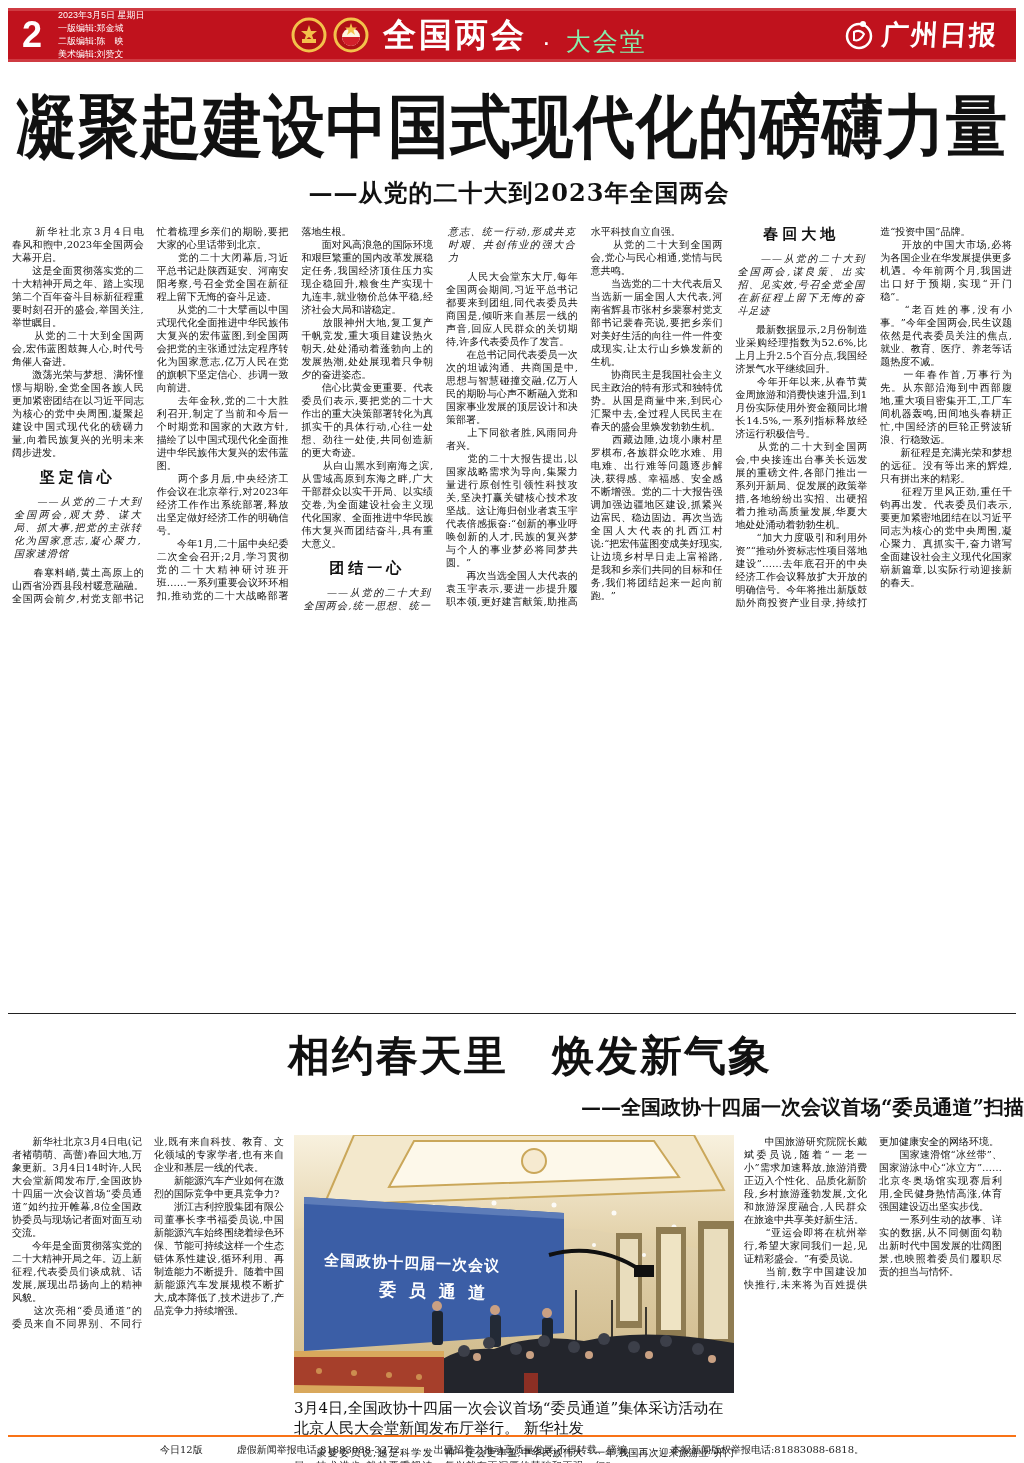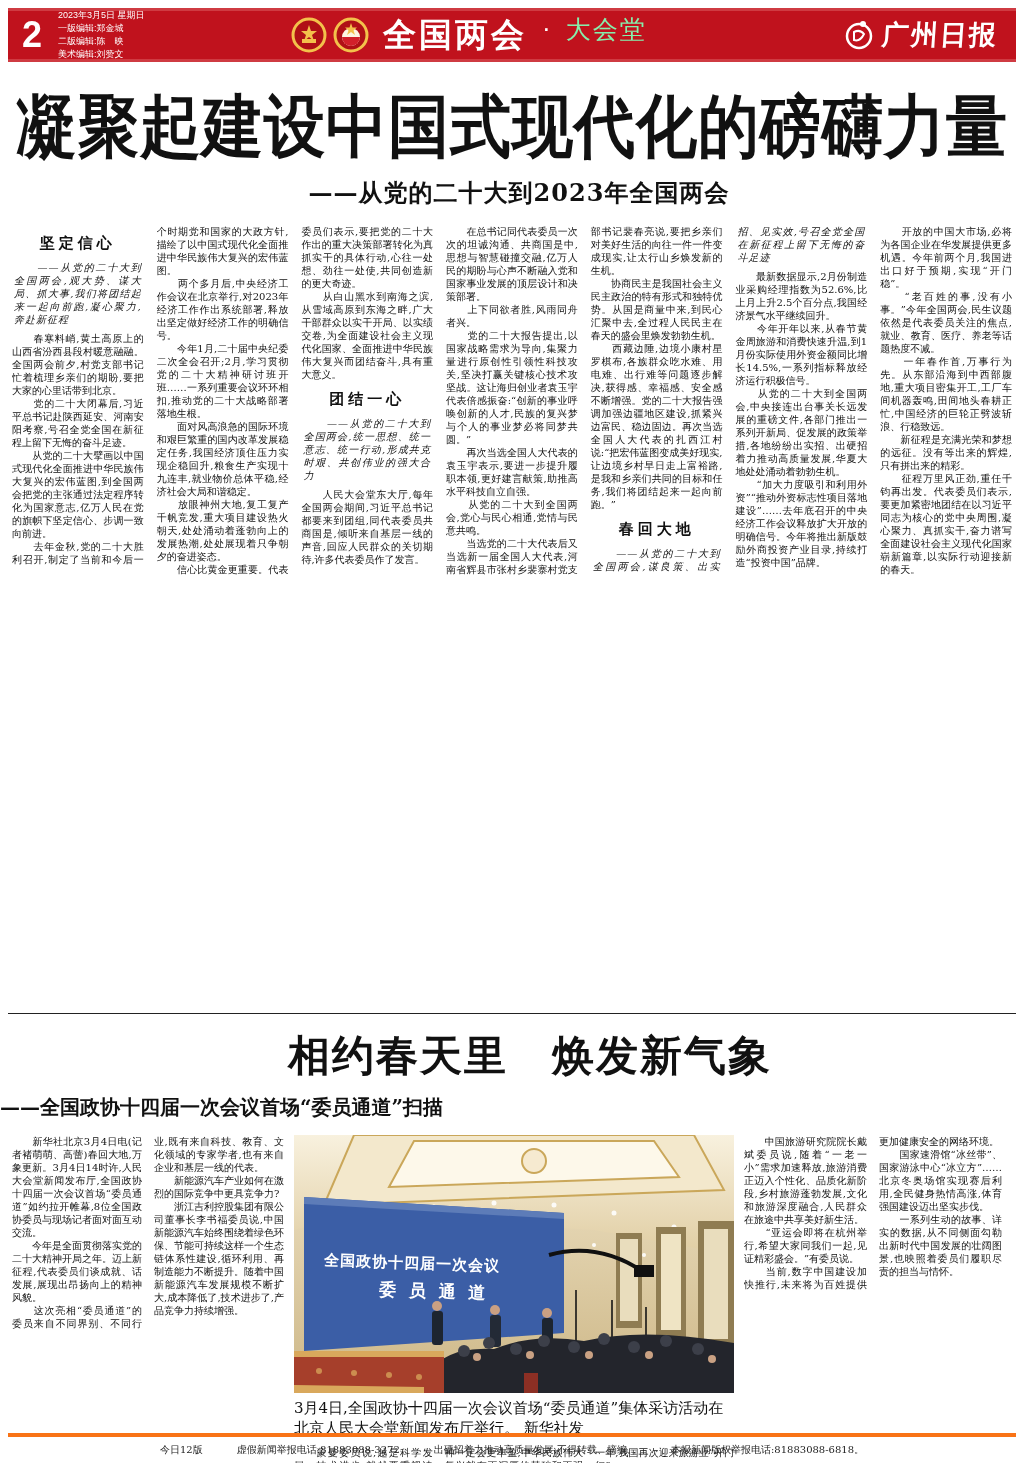--- a/index.html
+++ b/index.html
@@ -33,37 +33,37 @@
            font-family:"DejaVu Serif","Liberation Serif",serif;}
   .seg{white-space:pre-wrap;margin:0;}
   .sec-head{column-span:none;text-align:center;font-size:15px;font-weight:900;margin:9px 0 7px;
             font-family:"DejaVu Sans","Liberation Sans",sans-serif;letter-spacing:4px;
             break-after:avoid;}
   .sec-intro{white-space:pre-wrap;font-style:italic;margin:0 2px 6px;letter-spacing:1px;}
   .rule{border:0;border-top:1.5px solid #222;margin:12px 8px 0;}
   
   .a2-headline{margin-top:14px;text-align:center;font-size:42px;font-weight:900;
                font-family:"DejaVu Serif","Liberation Serif",serif;letter-spacing:2px;padding-left:36px;}
-  .a2-subtitle{margin-top:10px;text-align:left;font-size:20px;font-weight:600;
+  .a2-subtitle{margin-top:10px;text-align:right;font-size:20px;font-weight:600;
                font-family:"DejaVu Serif","Liberation Serif",serif;}
   .a2-wrap{display:flex;gap:10px;margin:14px 12px 0;}
   .a2-col{height:352px;overflow:hidden;column-count:2;column-gap:12px;font-size:10px;
           line-height:1.3;text-align:justify;white-space:pre-wrap;
           font-family:"DejaVu Serif","Liberation Serif",serif;}
   .a2-left{width:272px;}
   .a2-right{width:258px;}
   .a2-center{width:440px;display:flex;flex-direction:column;}
   .photo{width:440px;height:258px;position:relative;background:#e8dcc2;overflow:hidden;}
   .caption{font-size:15px;line-height:1.35;margin-top:5px;
            font-family:"DejaVu Serif","Liberation Serif",serif;}
   .a2-bottom{margin-top:7px;height:58px;overflow:hidden;column-count:3;column-gap:12px;
              font-size:10px;line-height:1.3;text-align:justify;white-space:pre-wrap;
              font-family:"DejaVu Serif","Liberation Serif",serif;}
   
-  .footer{position:absolute;left:8px;right:8px;bottom:6px;border-top:4px solid #f97316;
+  .footer{position:absolute;left:8px;right:8px;bottom:6px;border-top:2px solid #f97316;
           padding-top:6px;display:flex;justify-content:center;gap:34px;font-size:10px;
           color:#222;font-family:"DejaVu Serif","Liberation Serif",serif;}
 </style>
 </head>
 <body>
 
 <div class="page">
 
   <div class="masthead">
     <div class="pagenum">2</div>
@@ -80,21 +80,21 @@
         <polygon points="18,8 20,14 26,14 21,18 23,24 18,20 13,24 15,18 10,14 16,14" fill="#f3c14b"></polygon>
         <rect x="11" y="22" width="14" height="4" fill="#f3c14b"></rect>
       </svg>
       <svg width="36" height="36" viewBox="0 0 36 36">
         <circle cx="18" cy="18" r="16" fill="#b01016" stroke="#f3c14b" stroke-width="3"></circle>
         <circle cx="18" cy="20" r="9" fill="#fdf6e3"></circle>
         <path d="M9,20 a9,9 0 0 0 18,0 z" fill="#d2202a"></path>
         <polygon points="18,6 19.5,10.5 24,10.5 20.5,13.5 22,18 18,15 14,18 15.5,13.5 12,10.5 16.5,10.5" fill="#f3c14b"></polygon>
       </svg>
     </div>
-    <div style="display:flex;align-items:flex-start;gap:11px;">
+    <div style="display:flex;align-items:flex-end;gap:11px;">
       <span class="banner-title">全国两会</span>
       <span class="banner-dot">·</span>
       <span class="banner-sub">大会堂</span>
     </div>
     <div class="mh-spacer2"></div>
     <div class="brand">
       <svg width="34" height="34" viewBox="0 0 34 34">
         <circle cx="17" cy="18" r="12" fill="none" stroke="#fff" stroke-width="2.5"></circle>
         <circle cx="21" cy="6" r="3" fill="#fff"></circle>
         <path d="M12,14 q6,-3 10,2 q-4,8 -10,6 z" fill="none" stroke="#fff" stroke-width="2"></path>
@@ -102,22 +102,26 @@
       <span class="brand-text">广州日报</span>
     </div>
   </div>
 
   <div style="height:66px;"></div>
 
   <div>
     <div class="a1-headline">凝聚起建设中国式现代化的磅礴力量</div>
     <div class="a1-subtitle">——从党的二十大到2023年全国两会</div>
     <div class="a1-body">
+      <p class="seg">　　新华社北京3月4日电　春风和煦中,2023年全国两会大幕开启。
+　　这是全面贯彻落实党的二十大精神开局之年、踏上实现第二个百年奋斗目标新征程重要时刻召开的盛会,举国关注,举世瞩目。
+　　从党的二十大到全国两会,宏伟蓝图鼓舞人心,时代号角催人奋进。
+　　激荡光荣与梦想、满怀憧憬与期盼,全党全国各族人民更加紧密团结在以习近平同志为核心的党中央周围,凝聚起建设中国式现代化的磅礴力量,向着民族复兴的光明未来阔步进发。</p>
       <h3 class="sec-head">坚定信心</h3>
-      <div class="sec-intro">　　——从党的二十大到全国两会,观大势、谋大局、抓大事,我们将团结起来一起向前跑,凝心聚力,奔赴新征程</div>
+      <div class="sec-intro">　　——从党的二十大到全国两会,观大势、谋大局、抓大事,把党的主张转化为国家意志,凝心聚力,国家速滑馆</div>
       <p class="seg">　　春寒料峭,黄土高原上的山西省汾西县段村暖意融融。全国两会前夕,村党支部书记忙着梳理乡亲们的期盼,要把大家的心里话带到北京。
 　　党的二十大闭幕后,习近平总书记赴陕西延安、河南安阳考察,号召全党全国在新征程上留下无悔的奋斗足迹。
 　　从党的二十大擘画以中国式现代化全面推进中华民族伟大复兴的宏伟蓝图,到全国两会把党的主张通过法定程序转化为国家意志,亿万人民在党的旗帜下坚定信心、步调一致向前进。
 　　去年金秋,党的二十大胜利召开,制定了当前和今后一个时期党和国家的大政方针,描绘了以中国式现代化全面推进中华民族伟大复兴的宏伟蓝图。
 　　两个多月后,中央经济工作会议在北京举行,对2023年经济工作作出系统部署,释放出坚定做好经济工作的明确信号。
 　　今年1月,二十届中央纪委二次全会召开;2月,学习贯彻党的二十大精神研讨班开班……一系列重要会议环环相扣,推动党的二十大战略部署落地生根。
 　　面对风高浪急的国际环境和艰巨繁重的国内改革发展稳定任务,我国经济顶住压力实现企稳回升,粮食生产实现十九连丰,就业物价总体平稳,经济社会大局和谐稳定。
 　　放眼神州大地,复工复产千帆竞发,重大项目建设热火朝天,处处涌动着蓬勃向上的发展热潮,处处展现着只争朝夕的奋进姿态。
 　　信心比黄金更重要。代表委员们表示,要把党的二十大作出的重大决策部署转化为真抓实干的具体行动,心往一处想、劲往一处使,共同创造新的更大奇迹。
 　　从白山黑水到南海之滨,从雪域高原到东海之畔,广大干部群众以实干开局、以实绩交卷,为全面建设社会主义现代化国家、全面推进中华民族伟大复兴而团结奋斗,具有重大意义。</p>

